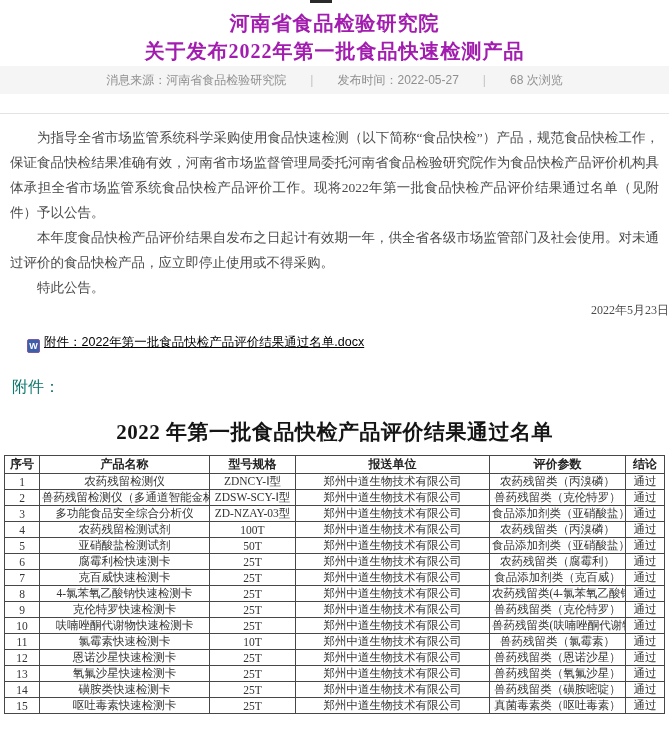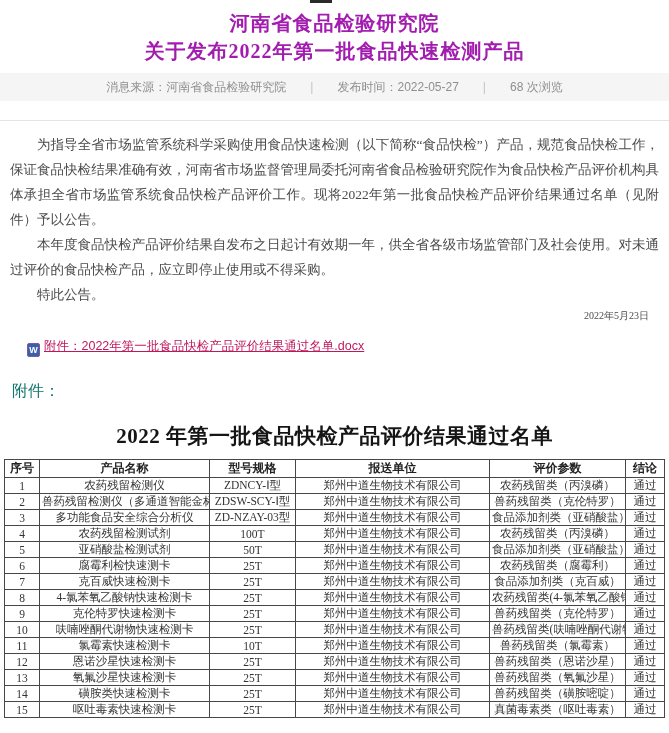--- a/index.html
+++ b/index.html
@@ -12,50 +12,50 @@
   .crop-fragment {
     position:absolute; top:0; left:310px; width:22px; height:3px;
     background:#2a2a2a;
   }
   .doc-title {
     padding-top:9px; text-align:center;
     font-size:20px; font-weight:bold; line-height:28px; color:#a21caf;
     letter-spacing:1px;
   }
   .meta-bar {
-    margin-top:8px; height:28px; line-height:28px;
+    margin-top:1px; height:28px; line-height:28px;
     background:#f5f5f5; text-align:center;
     font-family:"Liberation Sans", sans-serif;
     font-size:12px; color:#8f8f8f;
   }
   .meta-sep { margin:0 24px; color:#c4c4c4; }
   .divider { margin-top:19px; border-top:1px solid #e4e4e4; }
   .body-text {
     margin:11px 10px 0 10px;
     font-size:13.5px; line-height:25px; color:#4a4a4a;
     text-align:justify;
   }
   .body-text p { text-indent:2em; margin:0; }
   .date-line {
-    margin-top:2px; padding-right:20px;
-    text-align:right; font-size:10px; color:#4a4a4a;
+    margin-top:2px; 
+    text-align:right; font-size:12px; color:#4a4a4a;
   }
   .attachment-row {
     margin:15px 0 0 27px;
     font-family:"Liberation Sans", sans-serif; font-size:12.5px;
     height:17px; line-height:17px;
   }
   .doc-icon {
     display:inline-block; width:13px; height:14px;
     background:#3d5ea8; border:1px solid #7a5aa0; border-radius:2px;
     color:#ffffff; font-size:9px; font-weight:bold; line-height:13px;
     text-align:center; vertical-align:-3px; margin-right:4px;
     font-family:"Liberation Sans", sans-serif;
   }
-  .attachment-link { color:#be185d; text-decoration:underline; cursor:pointer; }
+  .attachment-link { color:#000000; text-decoration:underline; cursor:pointer; }
   .annex-label { margin:26px 0 0 12px; font-size:16px; color:#0f766e; }
   .table-title {
     margin-top:20px; text-align:center;
     font-size:21px; font-weight:bold; color:#151515; letter-spacing:0.5px;
   }
   table.results {
     margin:9px auto 0 auto; width:660px;
     border-collapse:collapse; table-layout:fixed;
   }
   table.results th, table.results td {

